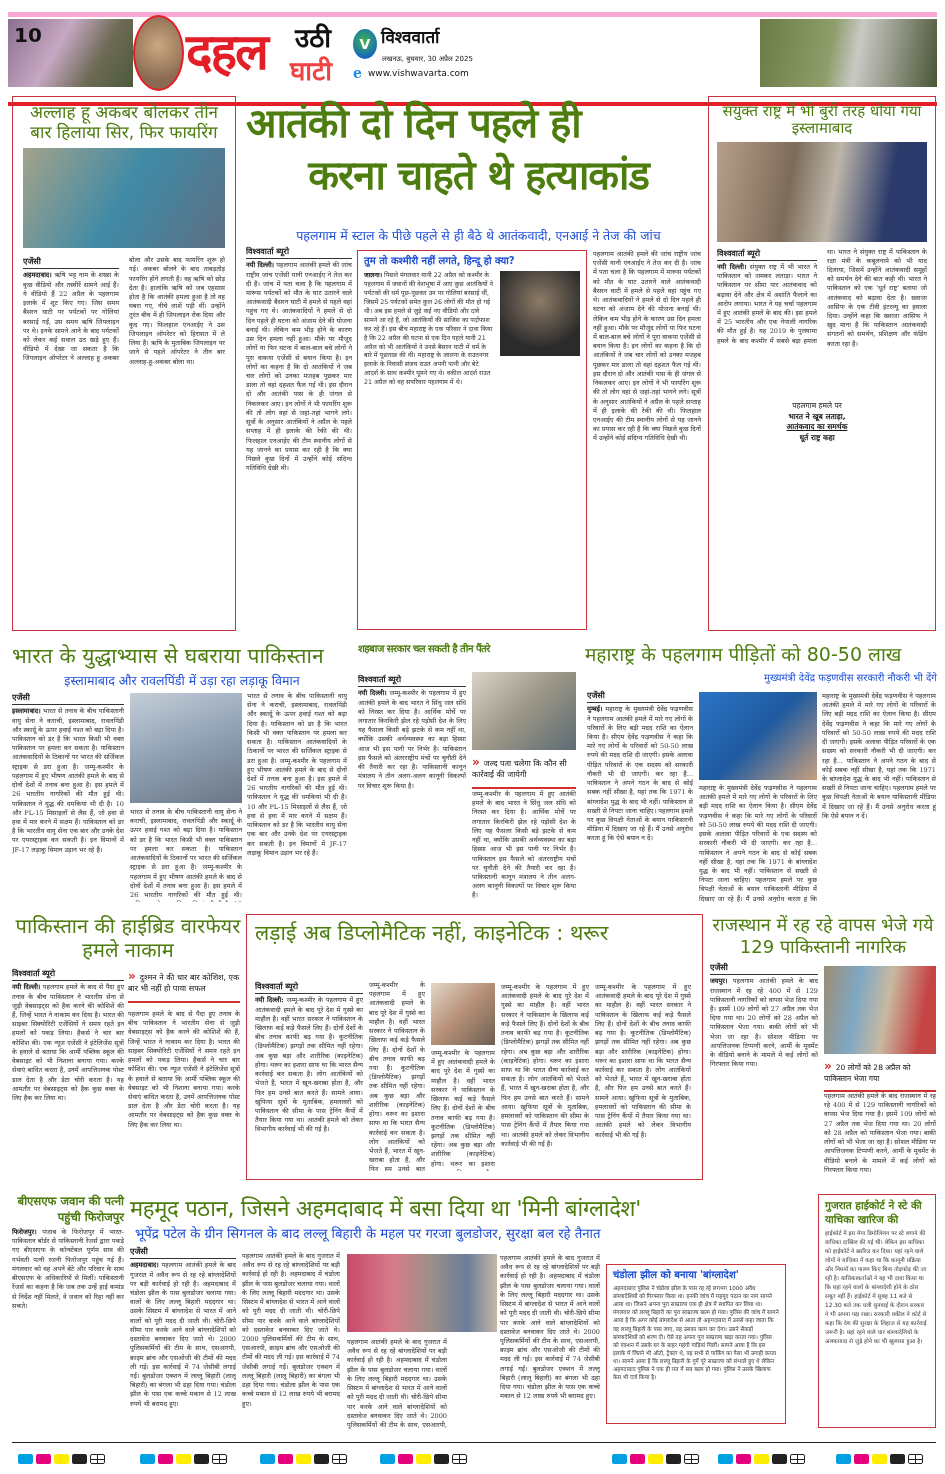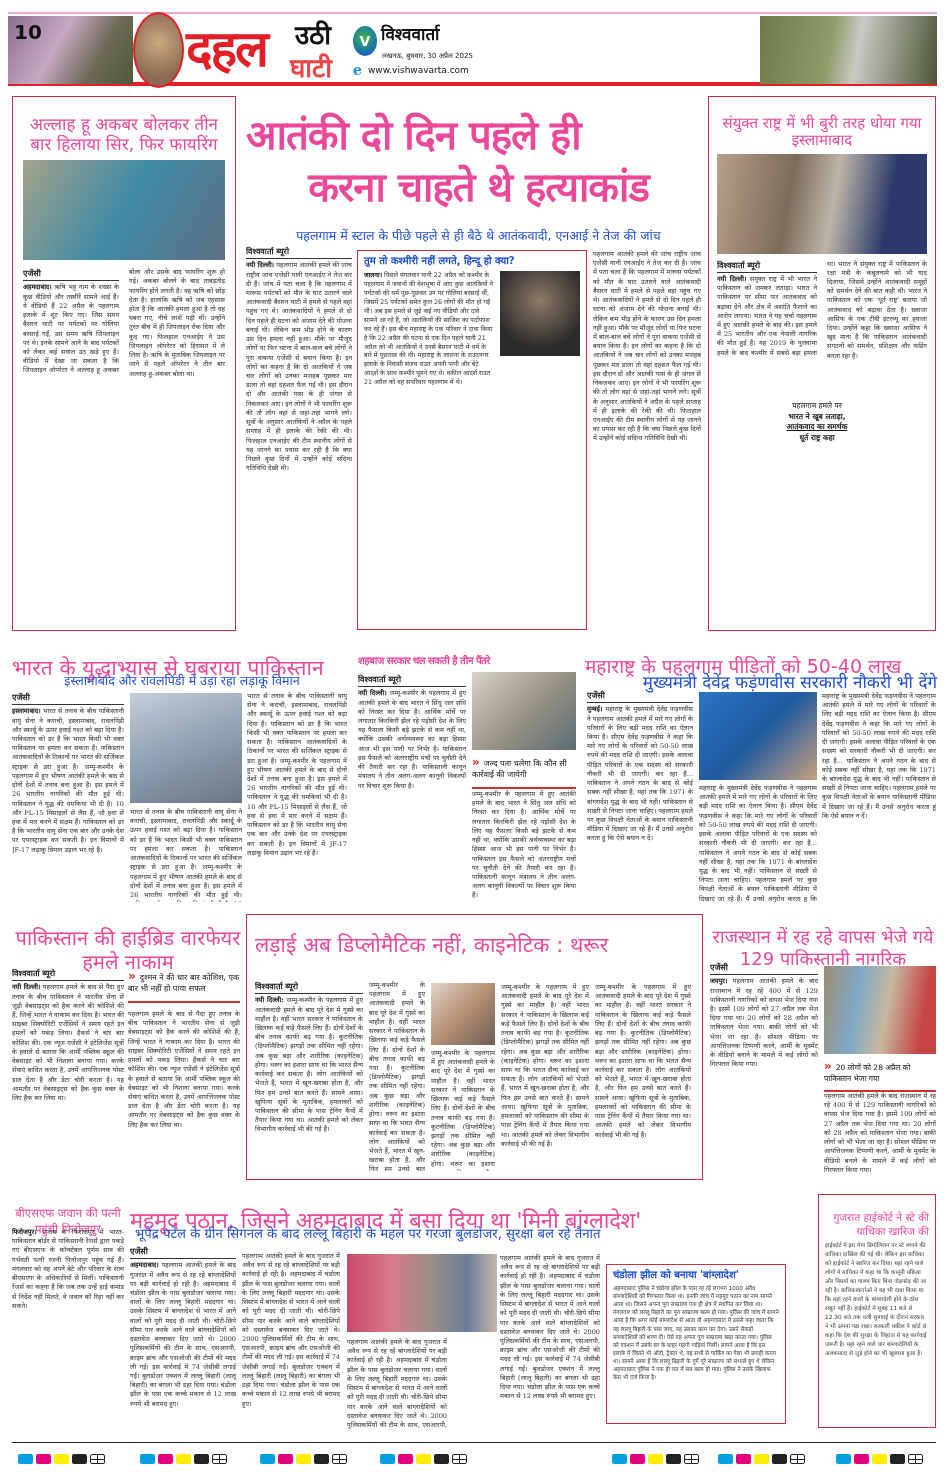--- a/index.html
+++ b/index.html
@@ -1,39 +1,39 @@
 <!DOCTYPE html>
 <html><head>
 <meta charset="utf-8">
 <style>
   * { box-sizing: border-box; margin: 0; padding: 0; }
   body { width: 945px; height: 1474px; background: #fff; font-family: "DejaVu Sans", sans-serif; color: #1a1a1a; position: relative; overflow: hidden; }
   .abs { position: absolute; }
-  .hl { font-family: "DejaVu Sans", sans-serif; font-weight: bold; color: #ec4899; line-height: 1.15; margin-top: 12px; }
+  .hl { font-family: "DejaVu Sans", sans-serif; font-weight: bold; color: #4d7c0f; line-height: 1.15; }
   .sub { font-family: "DejaVu Sans", sans-serif; color: #1d4ed8; line-height: 1.2; }
   .body-text { font-family: "DejaVu Serif", serif; font-size: 6.5px; line-height: 1.42; color: #333; text-align: justify; overflow: hidden; }
   .byline { font-family: "DejaVu Sans", sans-serif; font-size: 8px; font-weight: bold; color: #222; border-bottom: 1px solid #333; padding-bottom: 1px; margin-bottom: 2px; display: block; }
   .place { font-weight: bold; color: #111; }
   .cols2 { column-count: 2; column-gap: 10px; }
   .box-red { border: 1.5px solid #c8323c; }
   .photo { background: linear-gradient(135deg, #6b7d8a 0%, #9aa7ae 40%, #5a6a4d 100%); }
   .pullquote { font-family: "DejaVu Sans", sans-serif; font-size: 9.5px; line-height: 1.35; color: #111; border-bottom: 2px solid #d32f2f; padding-bottom: 6px; }
   .pullquote .chev { color: #d32f2f; font-weight: bold; font-size: 12px; margin-right: 4px; }
   .sep { background: #222; height: 1px; }
   .cmyk { display: flex; gap: 3px; align-items: center; }
   .cmyk span { display: inline-block; width: 15px; height: 10px; border-radius: 2px; }
   .cmyk .c { background: #00a0e3; } .cmyk .m { background: #e5007e; } .cmyk .y { background: #ffed00; } .cmyk .k { background: #222; }
   .cmyk .reg { background: #fff; border: 1px solid #222; position: relative; }
   .cmyk .reg::before { content: ""; position: absolute; left: 0; right: 0; top: 4px; height: 1px; background: #222; }
   .cmyk .reg::after { content: ""; position: absolute; top: 0; bottom: 0; left: 6px; width: 1px; background: #222; }
 </style>
 </head>
 <body>
 
-<div class="abs" style="left:8px;top:12px;width:929px;height:74px;border-top:2px solid #f9a8d4;border-bottom:4px solid #e41e26;">
+<div class="abs" style="left:8px;top:12px;width:929px;height:94px;border-top:5px solid #f9a8d4;border-bottom:4px solid #e41e26;">
   <div class="abs photo" style="left:0;top:2px;width:125px;height:68px;background:linear-gradient(120deg,#8a6f8f,#c7a8c3 40%,#6d6a55 70%,#4d5a3b);"></div>
   <span class="abs" style="left:6px;top:6px;font-size:20px;font-weight:bold;color:#111;font-family:'DejaVu Sans',sans-serif;">10</span>
   <div class="abs" style="left:117px;top:-4px;width:48px;height:76px;"></div>
   <div class="abs" style="left:125px;top:-2px;width:51px;height:76px;border-radius:50%;border:2px solid #e41e26;background:radial-gradient(circle at 50% 40%,#caa880,#8a6a52 70%);"></div>
   <span class="abs" style="left:178px;top:0px;font-size:50px;font-weight:bold;color:#e41e26;font-family:'DejaVu Sans',sans-serif;line-height:70px;letter-spacing:-2px;">दहल</span>
   <span class="abs" style="left:287px;top:2px;font-size:26px;font-weight:bold;color:#111;font-family:'DejaVu Sans',sans-serif;">उठी</span>
   <span class="abs" style="left:282px;top:35px;font-size:26px;font-weight:bold;color:#ef4444;font-family:'DejaVu Sans',sans-serif;">घाटी</span>
   <div class="abs" style="left:345px;top:12px;width:24px;height:30px;border-radius:50%;background:radial-gradient(circle at 45% 40%,#3db54a,#1565c0 75%);color:#fff;font-weight:bold;font-size:14px;text-align:center;line-height:30px;">V</div>
   <span class="abs" style="left:373px;top:8px;font-size:17px;font-weight:bold;color:#111;font-family:'DejaVu Sans',sans-serif;">विश्ववार्ता</span>
   <span class="abs" style="left:374px;top:37px;font-size:7px;color:#111;font-family:'DejaVu Sans',sans-serif;">लखनऊ, बुधवार, 30 अप्रैल 2025</span>
@@ -113,22 +113,22 @@
   <span>जम्मू-कश्मीर के पहलगाम में हुए आतंकी हमले के बाद भारत ने सिंधु जल संधि को निरस्त कर दिया है। आर्थिक मोर्चे पर लगातार किरकिरी झेल रहे पड़ोसी देश के लिए यह फैसला किसी बड़े झटके से कम नहीं था, क्योंकि उसकी अर्थव्यवस्था का बड़ा हिस्सा आज भी इस पानी पर निर्भर है। पाकिस्तान इस फैसले को अंतरराष्ट्रीय मंचों पर चुनौती देने की तैयारी कर रहा है। पाकिस्तानी कानून मंत्रालय ने तीन अलग-अलग कानूनी विकल्पों पर विचार शुरू किया है।</span>
 </div>
 <div class="abs photo" style="left:472px;top:672px;width:104px;height:78px;background:linear-gradient(135deg,#d9d4c8,#9a9586 50%,#5d6b73);"></div>
 <div class="abs pullquote" style="left:472px;top:754px;width:104px;font-size:8px;">
   <span class="chev">»</span><span>जल्द पता चलेगा कि कौन सी कार्रवाई की जायेगी</span>
 </div>
 <div class="abs body-text" style="left:472px;top:790px;width:104px;height:112px;">
   <span>जम्मू-कश्मीर के पहलगाम में हुए आतंकी हमले के बाद भारत ने सिंधु जल संधि को निरस्त कर दिया है। आर्थिक मोर्चे पर लगातार किरकिरी झेल रहे पड़ोसी देश के लिए यह फैसला किसी बड़े झटके से कम नहीं था, क्योंकि उसकी अर्थव्यवस्था का बड़ा हिस्सा आज भी इस पानी पर निर्भर है। पाकिस्तान इस फैसले को अंतरराष्ट्रीय मंचों पर चुनौती देने की तैयारी कर रहा है। पाकिस्तानी कानून मंत्रालय ने तीन अलग-अलग कानूनी विकल्पों पर विचार शुरू किया है।</span>
 </div>
 
-<div class="abs hl" style="left:585px;top:644px;width:352px;font-size:19px;font-weight:normal;">महाराष्ट्र के पहलगाम पीड़ितों को 50-40 लाख</div>
-<div class="abs sub" style="left:585px;top:672px;width:352px;font-size:17px;text-align:right;">मुख्यमंत्री देवेंद्र फड़णवीस सरकारी नौकरी भी देंगे</div>
+<div class="abs hl" style="left:585px;top:644px;width:352px;font-size:19px;font-weight:normal;">महाराष्ट्र के पहलगाम पीड़ितों को 80-50 लाख</div>
+<div class="abs sub" style="left:585px;top:672px;width:352px;font-size:10px;text-align:right;">मुख्यमंत्री देवेंद्र फड़णवीस सरकारी नौकरी भी देंगे</div>
 <div class="abs body-text" style="left:587px;top:690px;width:106px;height:212px;">
   <span class="byline">एजेंसी</span>
   <span class="place">मुम्बई।</span>
   <span>महाराष्ट्र के मुख्यमंत्री देवेंद्र फड़णवीस ने पहलगाम आतंकी हमले में मारे गए लोगों के परिवारों के लिए बड़ी मदद राशि का ऐलान किया है। सीएम देवेंद्र फड़णवीस ने कहा कि मारे गए लोगों के परिवारों को 50-50 लाख रुपये की मदद राशि दी जाएगी। इसके अलावा पीड़ित परिवारों के एक सदस्य को सरकारी नौकरी भी दी जाएगी। कर रहा है... पाकिस्तान ने अपने गठन के बाद से कोई सबक नहीं सीखा है, यहां तक कि 1971 के बांग्लादेश युद्ध के बाद भी नहीं। पाकिस्तान से सख्ती से निपटा जाना चाहिए। पहलगाम हमले पर कुछ विपक्षी नेताओं के बयान पाकिस्तानी मीडिया में दिखाए जा रहे हैं। मैं उनसे अनुरोध करता हूं कि ऐसे बयान न दें।</span>
 </div>
 <div class="abs photo" style="left:699px;top:692px;width:118px;height:88px;background:linear-gradient(135deg,#2b74c5,#1f5aa0 50%,#c7a07f);"></div>
 <div class="abs body-text" style="left:699px;top:784px;width:118px;height:118px;">
   <span>महाराष्ट्र के मुख्यमंत्री देवेंद्र फड़णवीस ने पहलगाम आतंकी हमले में मारे गए लोगों के परिवारों के लिए बड़ी मदद राशि का ऐलान किया है। सीएम देवेंद्र फड़णवीस ने कहा कि मारे गए लोगों के परिवारों को 50-50 लाख रुपये की मदद राशि दी जाएगी। इसके अलावा पीड़ित परिवारों के एक सदस्य को सरकारी नौकरी भी दी जाएगी। कर रहा है... पाकिस्तान ने अपने गठन के बाद से कोई सबक नहीं सीखा है, यहां तक कि 1971 के बांग्लादेश युद्ध के बाद भी नहीं। पाकिस्तान से सख्ती से निपटा जाना चाहिए। पहलगाम हमले पर कुछ विपक्षी नेताओं के बयान पाकिस्तानी मीडिया में दिखाए जा रहे हैं। मैं उनसे अनुरोध करता हूं कि ऐसे बयान न दें।</span>
 </div>
 <div class="abs body-text" style="left:822px;top:692px;width:114px;height:210px;">
@@ -177,21 +177,21 @@
   <span>पहलगाम आतंकी हमले के बाद राजस्थान में रह रहे 400 में से 129 पाकिस्तानी नागरिकों को वापस भेज दिया गया है। इसमें 109 लोगों को 27 अप्रैल तक भेज दिया गया था। 20 लोगों को 28 अप्रैल को पाकिस्तान भेजा गया। बाकी लोगों को भी भेजा जा रहा है। सोशल मीडिया पर आपत्तिजनक टिप्पणी करने, आर्मी के मूवमेंट के वीडियो बनाने के मामले में कई लोगों को गिरफ्तार किया गया।</span>
 </div>
 <div class="abs photo" style="left:824px;top:966px;width:112px;height:88px;background:linear-gradient(100deg,#9c8d74,#7fa8c4 30%,#c7b9a0 55%,#c54545 85%);"></div>
 <div class="abs pullquote" style="left:824px;top:1058px;width:112px;font-size:7.5px;">
   <span class="chev">»</span><span>20 लोगों को 28 अप्रैल को पाकिस्तान भेजा गया</span>
 </div>
 <div class="abs body-text" style="left:824px;top:1092px;width:112px;height:88px;">
   <span>पहलगाम आतंकी हमले के बाद राजस्थान में रह रहे 400 में से 129 पाकिस्तानी नागरिकों को वापस भेज दिया गया है। इसमें 109 लोगों को 27 अप्रैल तक भेज दिया गया था। 20 लोगों को 28 अप्रैल को पाकिस्तान भेजा गया। बाकी लोगों को भी भेजा जा रहा है। सोशल मीडिया पर आपत्तिजनक टिप्पणी करने, आर्मी के मूवमेंट के वीडियो बनाने के मामले में कई लोगों को गिरफ्तार किया गया।</span>
 </div>
 
-<div class="abs hl" style="left:12px;top:1194px;width:112px;font-size:11.5px;text-align:center;font-weight:normal;line-height:1.35;">बीएसएफ जवान की पत्नी पहुंची फिरोजपुर</div>
+<div class="abs hl" style="left:12px;top:1194px;width:112px;font-size:11.5px;text-align:right;font-weight:bold;line-height:1.35;">बीएसएफ जवान की पत्नी पहुंची फिरोजपुर</div>
 <div class="abs body-text" style="left:12px;top:1228px;width:112px;height:202px;">
   <span class="place">फिरोजपुर।</span>
   <span>पंजाब के फिरोजपुर में भारत-पाकिस्तान बॉर्डर से पाकिस्तानी रेंजर्स द्वारा पकड़े गए बीएसएफ के कॉन्स्टेबल पूर्णम साव की गर्भवती पत्नी रजनी फिरोजपुर पहुंच गई हैं। मंगलवार को वह अपने बेटे और परिवार के साथ बीएसएफ के अधिकारियों से मिलीं। पाकिस्तानी रेंजर्स का कहना है कि जब तक उन्हें हाई कमांड से निर्देश नहीं मिलते, वे जवान को रिहा नहीं कर सकते।</span>
 </div>
 
 <div class="abs hl" style="left:130px;top:1196px;width:690px;font-size:22px;font-weight:normal;letter-spacing:-0.3px;white-space:nowrap;">महमूद पठान, जिसने अहमदाबाद में बसा दिया था 'मिनी बांग्लादेश'</div>
 <div class="abs sub" style="left:135px;top:1226px;width:690px;font-size:13.2px;white-space:nowrap;">भूपेंद्र पटेल के ग्रीन सिगनल के बाद लल्लू बिहारी के महल पर गरजा बुलडोजर, सुरक्षा बल रहे तैनात</div>
 <div class="abs body-text" style="left:130px;top:1246px;width:106px;height:184px;">
   <span class="byline">एजेंसी</span>
   <span class="place">अहमदाबाद।</span>
@@ -207,21 +207,21 @@
 <div class="abs body-text" style="left:500px;top:1254px;width:100px;height:176px;">
   <span>पहलगाम आतंकी हमले के बाद गुजरात में अवैध रूप से रह रहे बांग्लादेशियों पर बड़ी कार्रवाई हो रही है। अहमदाबाद में चंडोला झील के पास बुलडोजर चलाया गया। वालों के लिए लल्लू बिहारी मददगार था। उसके सिस्टम में बांग्लादेश से भारत में आने वालों को पूरी मदद दी जाती थी। चोरी-छिपे सीमा पार करके आने वाले बांग्लादेशियों को दस्तावेज बनवाकर दिए जाते थे। 2000 पुलिसकर्मियों की टीम के साथ, एसआरपी, क्राइम ब्रांच और एसओजी की टीमों की मदद ली गई। इस कार्रवाई में 74 जेसीबी लगाई गईं। बुलडोजर एक्शन में लल्लू बिहारी (लालू बिहारी) का बंगला भी ढहा दिया गया। चंडोला झील के पास एक कच्चे मकान से 12 लाख रुपये भी बरामद हुए।</span>
 </div>
 
 <div class="abs box-red" style="left:606px;top:1264px;width:180px;height:160px;padding:4px 6px;">
   <div class="sub" style="font-size:10px;font-weight:bold;margin-bottom:3px;">चंडोला झील को बनाया 'बांग्लादेश'</div>
   <div class="body-text" style="font-family:'DejaVu Sans',sans-serif;font-size:5.6px;line-height:1.45;text-align:left;height:132px;">अहमदाबाद पुलिस ने चंडोला झील के पास रह रहे लगभग 1000 अवैध बांग्लादेशियों को गिरफ्तार किया था। इनकी जांच में महमूद पठान का नाम सामने आया था। जिसने अपना पूरा साम्राज्य एक ही क्षेत्र में स्थापित कर लिया था। मंगलवार को लल्लू बिहारी का पूरा साम्राज्य खत्म हो गया। पुलिस की जांच में सामने आया है कि अगर कोई बांग्लादेश से आता तो अहमदाबाद में उससे कहा जाता कि वह लल्लू बिहारी के पास जाए, वह उसका काम कर देगा। उसने सैकड़ों बांग्लादेशियों को शरण दी। ऐसे वह अपना पूरा साम्राज्य खड़ा करता गया। पुलिस को एक्शन में उसके घर के बाहर महंगी गाड़ियां मिलीं। सामने आया है कि इस इलाके में जितने भी ऑटो, ट्रैक्टर थे, वह सभी से पार्किंग का पैसा भी उगाही करता था। सामने आया है कि लल्लू बिहारी के गुर्गे पूरे साम्राज्य को संभाले हुए थे लेकिन अहमदाबाद पुलिस ने एक ही रात में सब खत्म हो गया। पुलिस ने उसके खिलाफ केस भी दर्ज किया है।</div>
 </div>
 
 <div class="abs box-red" style="left:818px;top:1194px;width:118px;height:234px;padding:4px 6px;">
-  <div class="hl" style="font-size:10.5px;font-weight:normal;line-height:1.3;text-align:right;">गुजरात हाईकोर्ट ने स्टे की याचिका खारिज की</div>
+  <div class="hl" style="font-size:10.5px;font-weight:bold;line-height:1.3;">गुजरात हाईकोर्ट ने स्टे की याचिका खारिज की</div>
   <div class="body-text" style="font-family:'DejaVu Sans',sans-serif;font-size:5.8px;line-height:1.55;text-align:left;margin-top:3px;height:190px;">हाईकोर्ट में इस मेगा डिमोलिशन पर स्टे लगाने की याचिका दाखिल की गई थी। लेकिन इस याचिका को हाईकोर्ट ने खारिज कर दिया। यहां रहने वाले लोगों ने याचिका में कहा था कि कानूनी प्रक्रिया और नियमों का पालन किए बिना तोड़फोड़ की जा रही है। याचिकाकर्ताओं ने यह भी दावा किया था कि यहां रहने वालों के बांग्लादेशी होने के ठोस सबूत नहीं हैं। हाईकोर्ट में सुबह 11 बजे से 12.30 बजे तक चली सुनवाई के दौरान सरकार ने भी अपना पक्ष रखा। सरकारी वकील ने कोर्ट से कहा कि देश की सुरक्षा के लिहाज से यह कार्रवाई जरूरी है। यहां रहने वाले चार बांग्लादेशियों के अलकायदा से जुड़े होने का भी खुलासा हुआ है।</div>
 </div>
 
 <div class="abs sep" style="left:12px;top:1442px;width:924px;"></div>
 <div class="abs cmyk" style="left:18px;top:1454px;">
     <span class="c"></span>
     <span class="m"></span>
     <span class="y"></span>
     <span class="k"></span>
     <span class="reg"></span>

